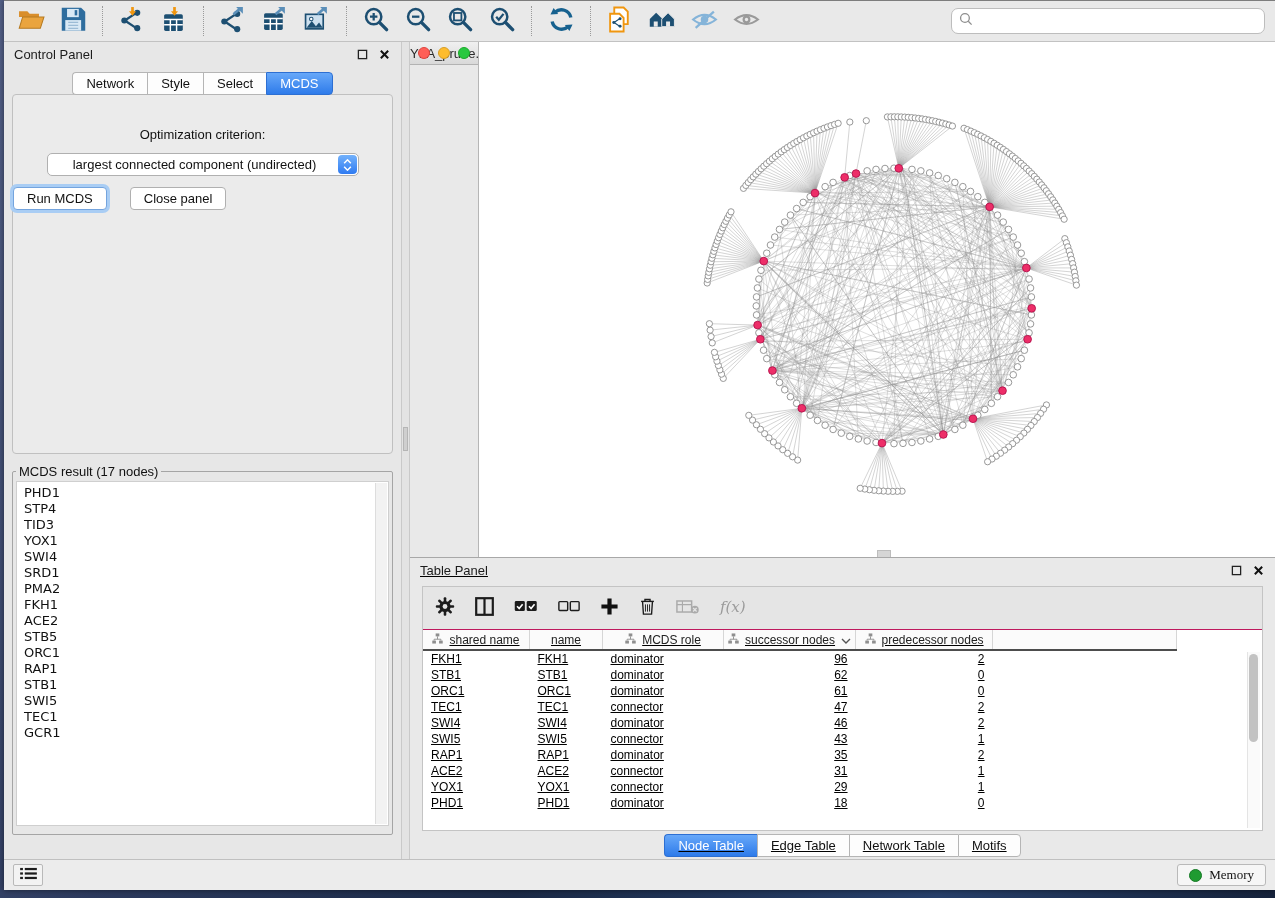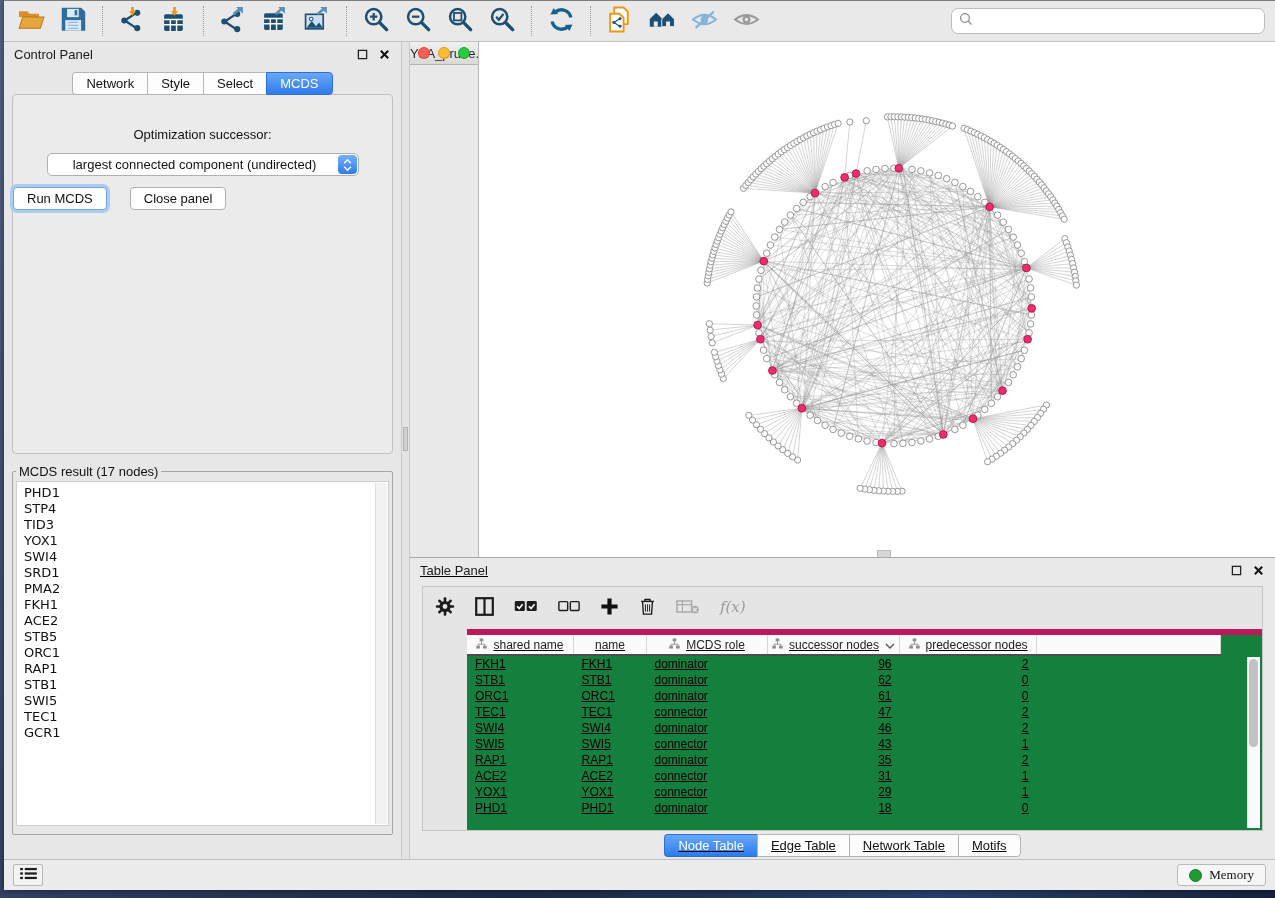--- a/index.html
+++ b/index.html
@@ -84,21 +84,21 @@
   .h-grip{position:absolute;left:50%;bottom:0;width:12px;height:6px;background:#d6d6d6;
           border:1px solid #bdbdbd;border-bottom:none;}
 
   
   .table-panel{flex:1;background:#e9e9e9;display:flex;flex-direction:column;min-height:0;text-decoration:underline;}
   .tp-inner{margin:4px 12px 0;border:1px solid #c4c4c4;flex:1;display:flex;flex-direction:column;
             background:#e5e5e5;min-height:0;}
   .tp-toolbar{height:42px;flex:0 0 42px;display:flex;align-items:center;padding:0 12px;gap:20px;}
   .tp-btn{background:none;border:none;padding:0;display:flex;align-items:center;justify-content:flex-end;}
   .tp-btn svg{height:21px;}
-  .table-wrap{flex:1;background:#15803d;border-top:6px solid #be185d;position:relative;overflow:hidden;margin-left:44px;}
+  .table-wrap{flex:1;background:#ffffff;border-top:1px solid #be185d;position:relative;overflow:hidden;}
   table.node-table{border-collapse:collapse;table-layout:fixed;font-size:12px;}
   .node-table th{background:#fbfbfb;border-right:1px solid #d6d6d6;border-bottom:2px solid #4d4d4d;
                  font-weight:normal;height:19px;padding:0 4px;white-space:nowrap;overflow:hidden;color:#222;}
   .node-table th .hdr{display:flex;align-items:center;justify-content:center;gap:6px;}
   .node-table td{height:16px;padding:0 8px;color:#000;white-space:nowrap;overflow:hidden;
                  font-family:"Liberation Sans",sans-serif;}
   .node-table td.num{text-align:right;}
   .tbl-vtrack{position:absolute;top:22px;right:2px;bottom:2px;width:12px;background:#fafafa;
               border-left:1px solid #e4e4e4;}
   .tbl-thumb{position:absolute;top:2px;left:1px;width:9px;height:88px;background:#c2c2c2;border-radius:5px;}
@@ -318,21 +318,21 @@
       </div>
 
       <div class="cp-tabs" id="cp-tabs">
           <button class="seg-tab">Network</button>
           <button class="seg-tab">Style</button>
           <button class="seg-tab">Select</button>
           <button class="seg-tab selected">MCDS</button>
         </div>
 
       <div class="cp-inner">
-        <div class="opt-label">Optimization successor:</div>
+        <div class="opt-label">Optimization criterion:</div>
         <div class="dropdown">
           <span class="val">largest connected component (undirected)</span>
           <span class="dd-stepper">
             <svg viewBox="0 0 10 6" width="9" height="5">
                 <path d="M1 5 L5 1 L9 5" fill="none" stroke="#fff" stroke-width="1.8"></path>
               </svg>
             <svg viewBox="0 0 10 6" width="9" height="5">
                 <path d="M1 1 L5 5 L9 1" fill="none" stroke="#fff" stroke-width="1.8"></path>
               </svg>
           </span>

